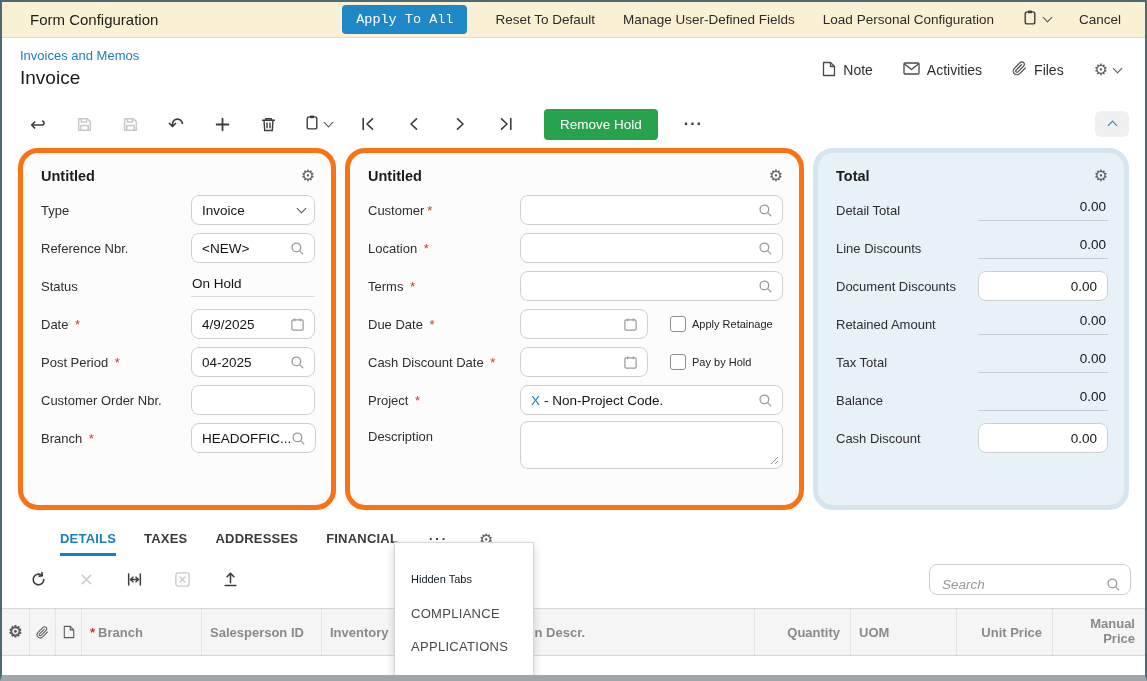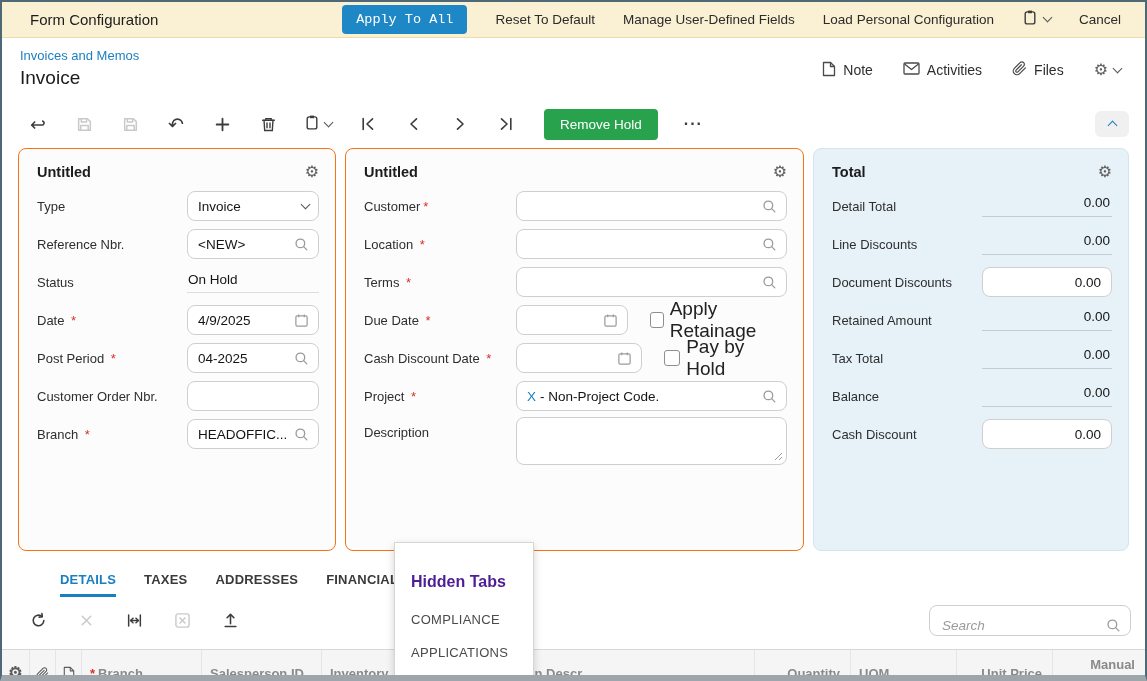--- a/index.html
+++ b/index.html
@@ -40,42 +40,42 @@
   .ti.uni { font-size:19px; line-height:1; }
   .ti-group { display:inline-flex; align-items:center; gap:5px; cursor:pointer; color:#3c3c3c; }
   .btn-green { background:#28a24c; color:#fff; border:none; border-radius:4px; font-size:13.5px;
                padding:8px 16px; font-family:inherit; cursor:pointer; margin-left:2px;text-align:center; }
   .dots { font-size:16px; font-weight:bold; color:#3c3c3c; letter-spacing:1px; cursor:pointer; }
   .collapse-btn { margin-left:auto; width:34px; height:26px; border-radius:6px; background:#f0f0f0;
                   display:flex; align-items:center; justify-content:center; cursor:pointer; }
 
   
   .panels { display:flex; gap:9px; padding:2px 16px 8px; }
-  .panel { height:403px; border:1px solid #f97316; border-radius:8px; background:#fcfcfc; overflow:hidden; }
+  .panel { height:362px; border:5px solid #f97316; border-radius:20px; background:#fcfcfc; overflow:hidden; }
   .panel.p1 { width:318px; }
   .panel.p2 { flex:1; }
   .panel.p3 { width:316px; background:#e6f1f8; border-color:#d5e5f0; }
   .panel-head { display:flex; align-items:center; padding:15px 16px 7px 18px; }
   .panel-title { font-size:14.5px; font-weight:bold; color:#1c1c1c; flex:1; }
   .frow { display:flex; align-items:center; height:38px; padding:0 16px 0 18px; }
   .flabel { font-size:13px; color:#2e2e2e; flex:none; }
   .p1 .flabel { width:150px; }
   .p2 .flabel { width:152px; }
   .req { color:#d93025; margin-left:3px; font-size:13px; }
   .input { height:30px; border:1px solid #cfcfcf; border-radius:8px; background:#fff;
            display:flex; align-items:center; padding:0 9px 0 10px; font-size:13.5px; color:#141414; }
   .input .val { flex:1; white-space:nowrap; overflow:hidden; }
   .input .icn { color:#9b9b9b; flex:none; display:inline-flex; }
   .w-full { flex:1; }
   .w-narrow { width:133px; }
   .w-date { width:128px; }
   .ro-line { width:133px; font-size:13.5px; color:#141414; padding:0 0 5px 1px; border-bottom:1px solid #dcdcdc; }
   .cbgroup { display:inline-flex; align-items:center; gap:6px; margin-left:22px; cursor:pointer; }
   .checkbox { width:16px; height:16px; border:1.5px solid #8f8f8f; border-radius:3px; background:#fff; }
-  .cblabel { font-size:19px; color:#222; }
+  .cblabel { font-size:11px; color:#222; }
   .textarea { height:48px; border:1px solid #cfcfcf; border-radius:8px; background:#fff; flex:1;
               position:relative; }
   .textarea svg { position:absolute; right:3px; bottom:3px; }
   .frow.tall { height:56px; align-items:flex-start; padding-top:2px; }
   .frow.tall .flabel { margin-top:8px; }
   .proj-x { color:#1c7fc0; }
   .proj-rest { margin-left:4px; }
 
   
   .trow { display:flex; align-items:center; height:38px; padding:0 16px 0 18px; }
@@ -106,21 +106,21 @@
   .gh-cell { border-right:1px solid #e5e5e5; display:flex; align-items:center; font-size:13px; font-weight:bold;
              color:#8a8a8a; padding:0 8px; overflow:hidden; }
   .gh-cell:last-child { border-right:none; }
   .gh-cell.icon { justify-content:center; padding:0; color:#5c5c5c; }
   .gh-cell.num { justify-content:flex-end; text-align:right; padding-right:10px; }
   .gh-cell.wrap { line-height:1.15; }
 
   
   .menu { position:absolute; left:392px; top:540px; width:140px; background:#fff; border:1px solid #d6d6d6;
           box-shadow:0 3px 8px rgba(0,0,0,.18); z-index:20; padding:26px 0 16px; }
-  .menu-title { font-size:16px; font-weight:bold; color:#4c1d95; padding:4px 16px 12px; }
+  .menu-title { font-size:11px; font-weight:normal; color:#0f172a; padding:4px 16px 12px; }
   .menu-item { font-size:13px; color:#4a4a4a; padding:9px 16px; cursor:pointer; letter-spacing:.3px; }
 </style>
 </head>
 <body>
 
 <div class="app">
 
   <div class="topbar">
     <div class="topbar-title">Form Configuration</div>
     <div class="tb-cluster">

